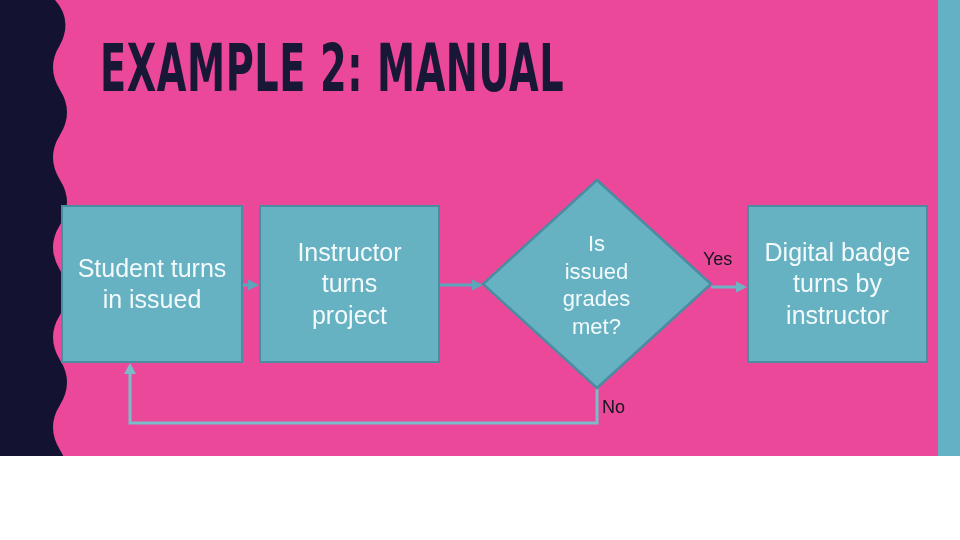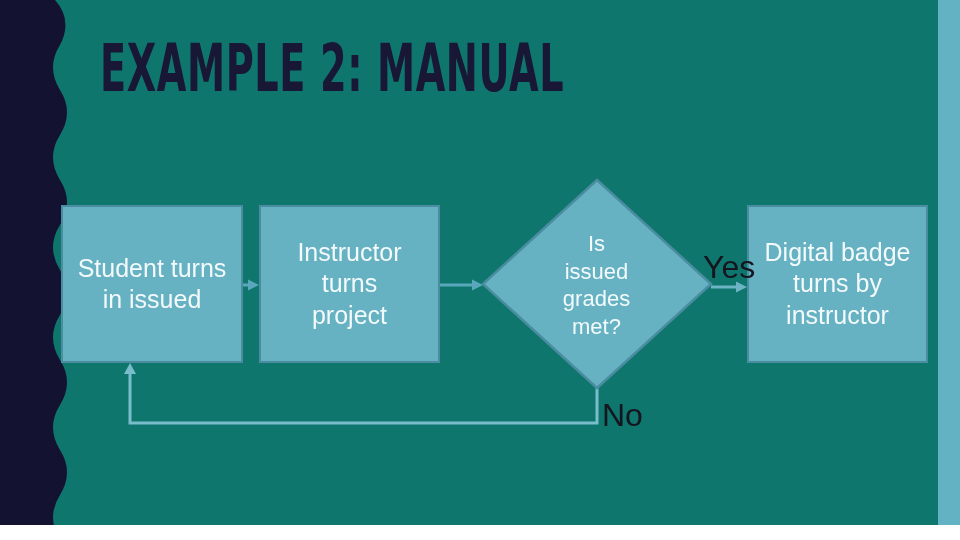--- a/index.html
+++ b/index.html
@@ -1,19 +1,19 @@
 <!DOCTYPE html>
 <html><head>
 <meta charset="utf-8">
 <style>
   html,body{margin:0;padding:0;}
   .slide{
     position:relative;
-    width:960px;height:525px;
-    background:#0f766e;
+    width:960px;height:456px;
+    background:#ec4899;
     overflow:hidden;
     font-family:"Liberation Sans", sans-serif;
   }
   .wave-svg{position:absolute;left:0;top:0;z-index:1;}
   .accent-bar{
     position:absolute;top:0;right:0;width:22px;height:540px;
     background:#63b2c4;z-index:1;
   }
   .slide-title{
     position:absolute;left:100px;top:30px;margin:0;
@@ -46,21 +46,21 @@
   .diamond-label{
     position:absolute;left:531px;top:205px;width:131px;height:160px;
     display:flex;flex-direction:column;align-items:center;justify-content:center;
     text-align:center;color:#f3fafb;
     font-size:22px;line-height:1.25;
     z-index:3;
   }
   .edge-label{
     position:absolute;
     color:#15151f;
-    font-size:32px;
+    font-size:18px;
     z-index:4;
     white-space:nowrap;
   }
   #label-yes{left:703px;top:249px;}
   #label-no{left:602px;top:397px;}
 </style>
 </head>
 <body>
 
 <div class="slide">

